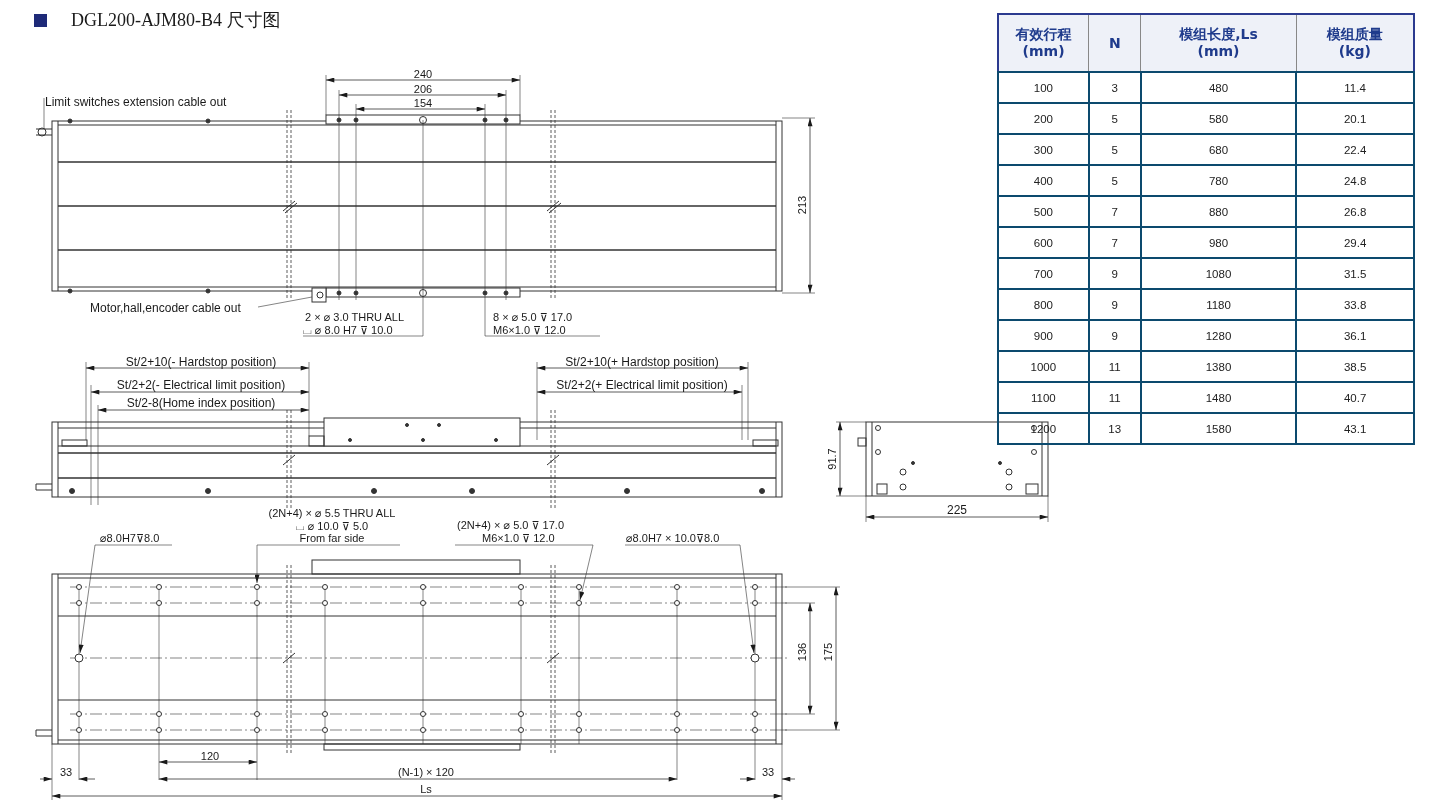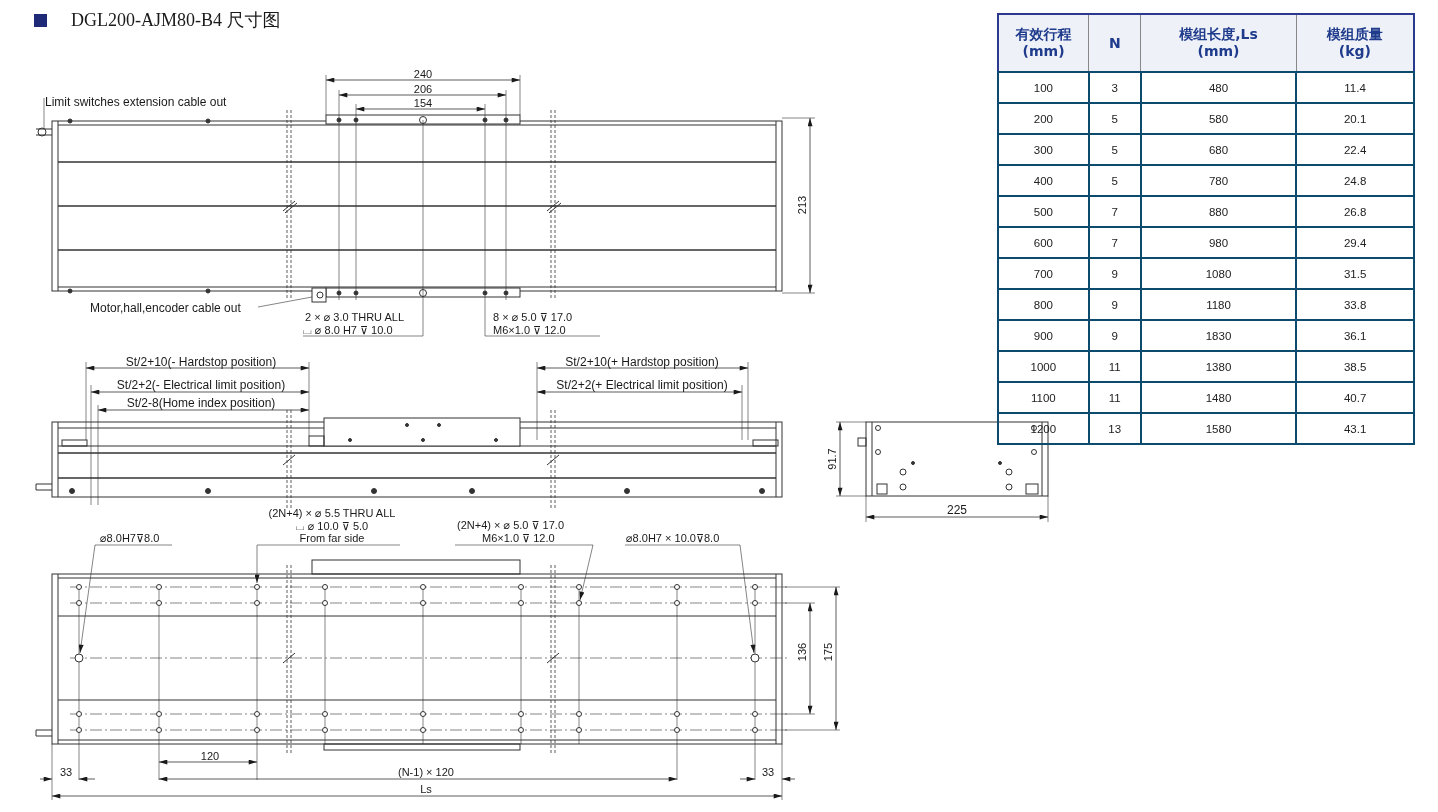--- a/index.html
+++ b/index.html
@@ -373,21 +373,21 @@
       </tr>
     <tr>
         <td>800</td>
         <td>9</td>
         <td>1180</td>
         <td>33.8</td>
       </tr>
     <tr>
         <td>900</td>
         <td>9</td>
-        <td>1830</td>
+        <td>1280</td>
         <td>36.1</td>
       </tr>
     <tr>
         <td>1000</td>
         <td>11</td>
         <td>1380</td>
         <td>38.5</td>
       </tr>
     <tr>
         <td>1100</td>

